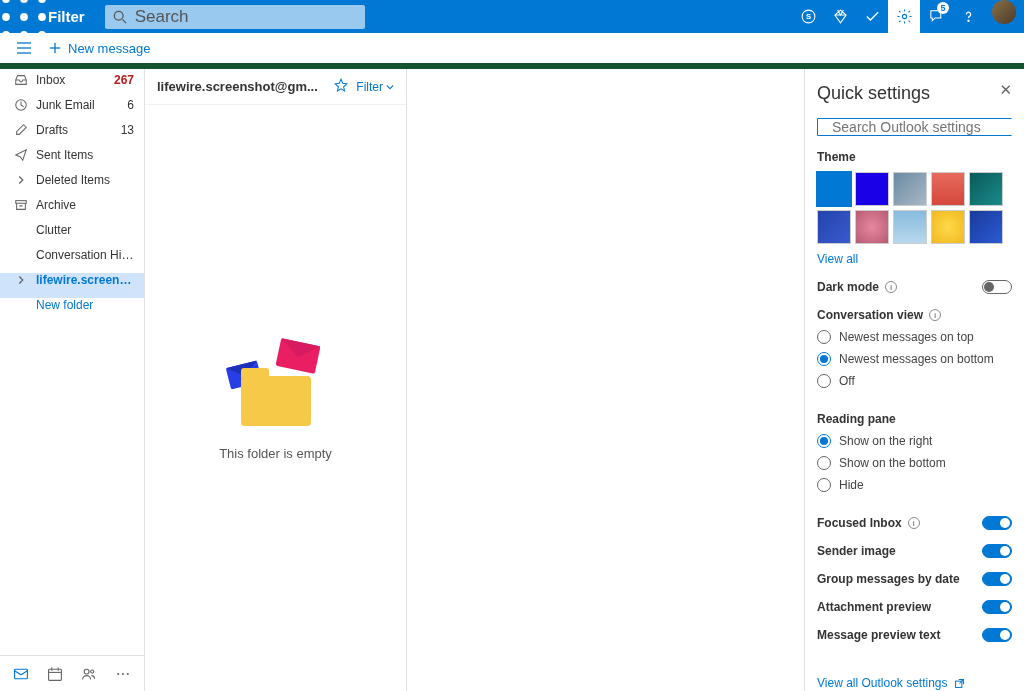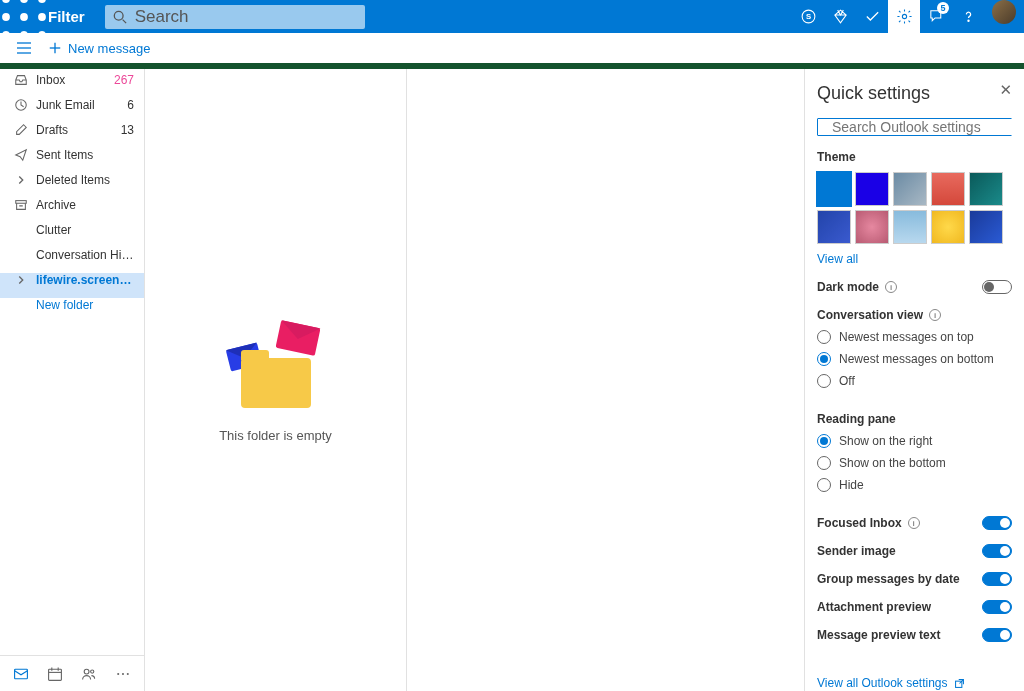--- a/index.html
+++ b/index.html
@@ -31,21 +31,21 @@
   .main { flex: 1; display: flex; min-height: 0; }
   
   
   .folder-nav { width: 145px; border-right: 1px solid #e1e1e1; display: flex; flex-direction: column; }
   .folder-list { flex: 1; overflow-y: auto; padding-top: 4px; }
   .folder { display: flex; align-items: flex-start; height: 25px; padding: 0 10px 0 14px; cursor: pointer; font-size: 12px; color: #333; position: relative; }
   .folder.selected { background: #cfe4fa; font-weight: 600; color: #0078d4; }
   .folder-icon { width: 22px; display: flex; justify-content: flex-start; color: #666; }
   .folder-icon svg { width: 14px; height: 14px; stroke: currentColor; }
   .folder-label { flex: 1; white-space: nowrap; overflow: hidden; text-overflow: ellipsis; }
-  .folder-count { font-size: 12px; color: #ec4899; font-weight: 400; }
+  .folder-count { font-size: 12px; color: #b91c1c; font-weight: 700; }
   .folder-count.black { color: #333; font-weight: normal; }
   .folder-new { color: #0078d4; }
   
   .nav-bottom { height: 36px; border-top: 1px solid #e1e1e1; display: flex; align-items: center; justify-content: space-around; padding: 0 4px; }
   .nav-bottom-icon { cursor: pointer; color: #0078d4; display:flex; align-items:center; justify-content:center; width: 24px; }
   .nav-bottom-icon.gray { color: #666; }
   .nav-bottom-icon svg { width: 16px; height: 16px; }
   
   
   .msg-pane { width: 262px; border-right: 1px solid #e1e1e1; display: flex; flex-direction: column; }
@@ -282,20 +282,34 @@
           <svg viewBox="0 0 20 20" fill="#666">
             <circle cx="4" cy="10" r="1.3"></circle>
             <circle cx="10" cy="10" r="1.3"></circle>
             <circle cx="16" cy="10" r="1.3"></circle>
           </svg>
         </div>
     </div>
   </div>
 
   <div class="msg-pane">
+    <div class="msg-header">
+      <span class="msg-title">lifewire.screenshot@gm...</span>
+      <span class="star-btn">
+        <svg width="14" height="14" viewBox="0 0 24 24" fill="none" stroke="#0078d4" stroke-width="1.8">
+            <path d="M12 2l2.9 6.9L22 10l-5.5 5 1.6 7L12 18.5 5.9 22l1.6-7L2 10l7.1-1.1z"></path>
+          </svg>
+      </span>
+      <span class="filter-btn">
+        <span>Filter</span>
+        <svg viewBox="0 0 10 10">
+            <path d="M1 3l4 4 4-4" fill="none" stroke="#0078d4" stroke-width="1.4"></path>
+          </svg>
+      </span>
+    </div>
     <div class="empty-state">
       <div class="empty-illus">
         <div class="env1"></div>
         <div class="env2"></div>
         <div class="folder-tab"></div>
         <div class="folder-shape"></div>
       </div>
       <div class="empty-text">This folder is empty</div>
     </div>
   </div>

